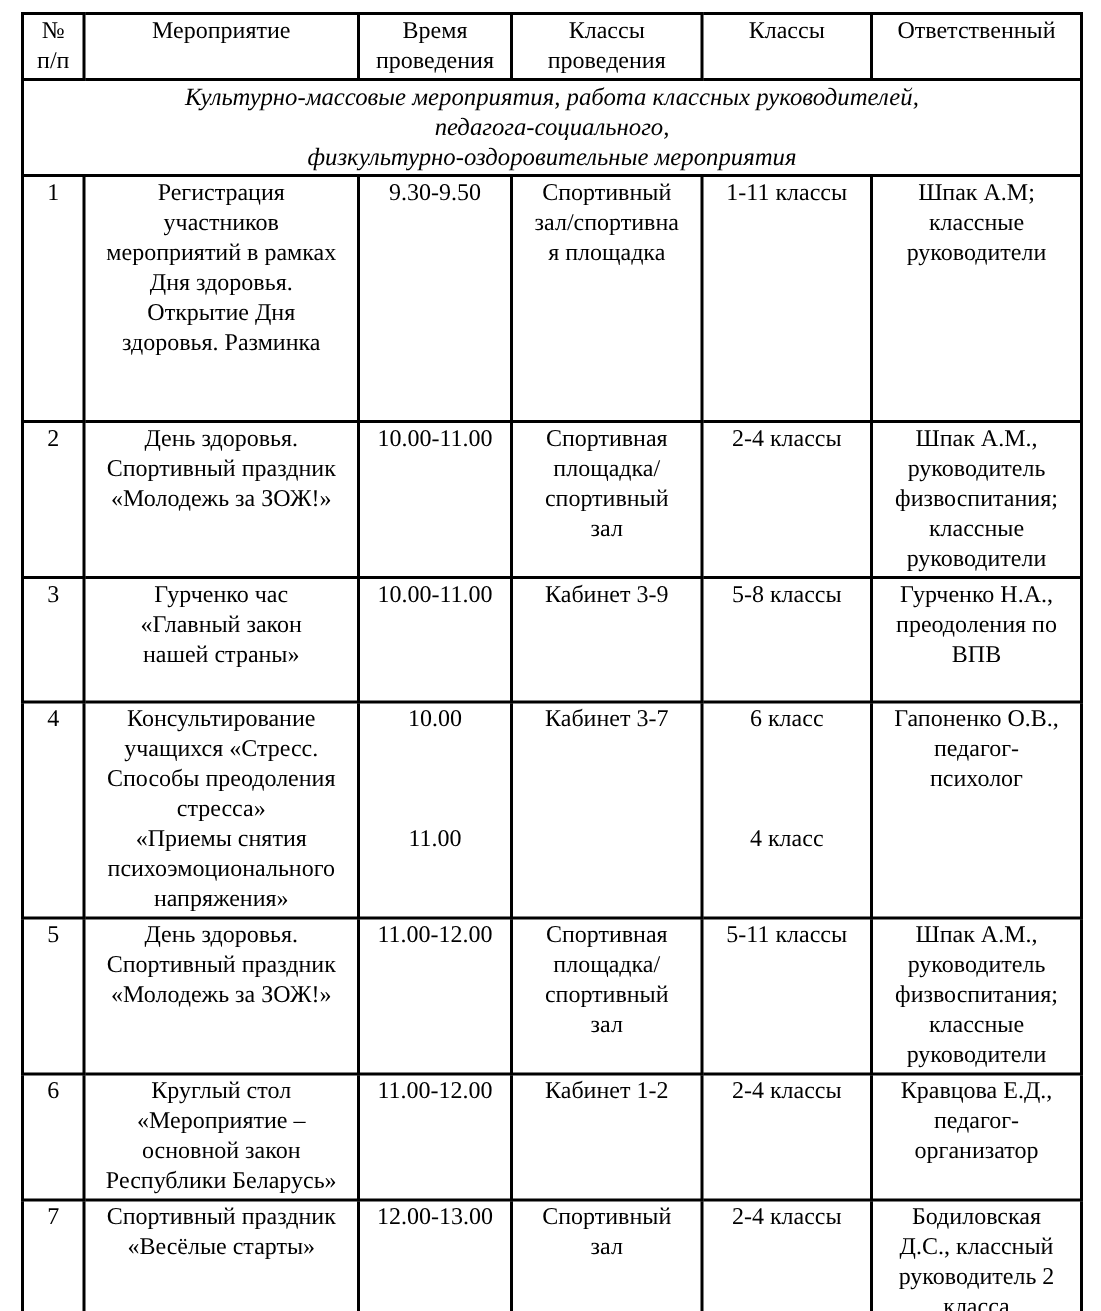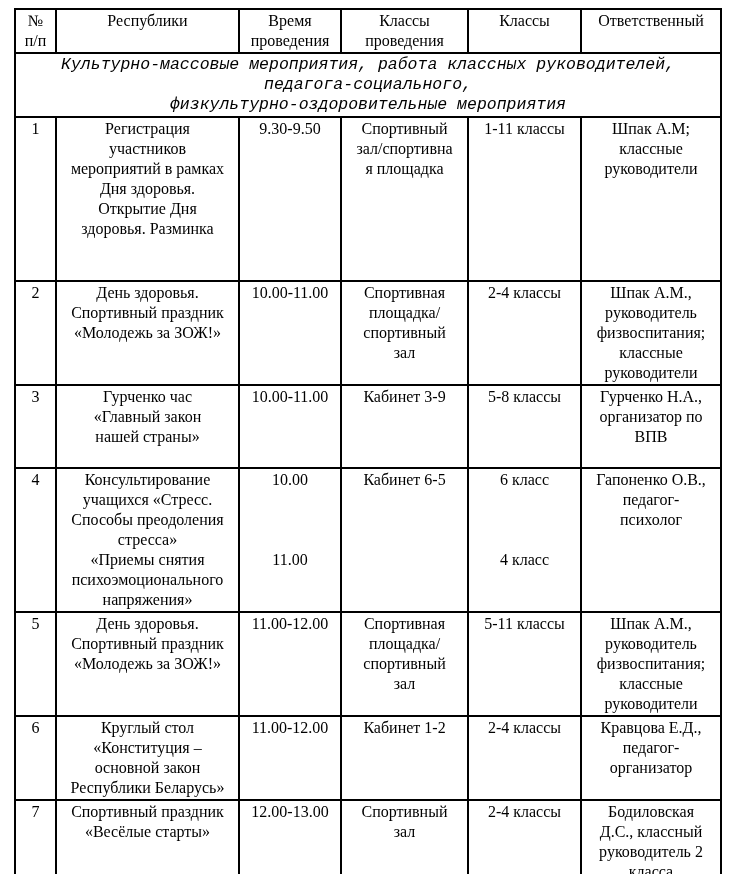--- a/index.html
+++ b/index.html
@@ -53,41 +53,40 @@
   tr.r-3 { height: 83px; }
   tr.r-4 { height: 142px; }
   tr.r-5 { height: 103px; }
   tr.r-6 { height: 84px; }
   tr.r-7 { height: 79px; }
   td.section-cell {
     font-weight: bold;
     font-style: italic;
     font-size: 16.5px;
     vertical-align: top;
-    font-family: Liberation Mono, monospace;
   }
 </style>
 </head>
 <body>
 
 <div class="sheet">
   <table class="events">
     <colgroup>
       <col class="c-num">
       <col class="c-act">
       <col class="c-time">
       <col class="c-place">
       <col class="c-class">
       <col class="c-resp">
     </colgroup>
     <thead>
       <tr class="r-head">
         <th>№
 п/п</th>
-        <th>Республики</th>
+        <th>Мероприятие</th>
         <th>Время
 проведения</th>
         <th>Классы
 проведения</th>
         <th>Классы</th>
         <th>Ответственный</th>
       </tr>
     </thead>
     <tbody>
       <tr class="r-sect">
@@ -134,39 +133,39 @@
 
       <tr class="r-3">
         <td>3</td>
         <td>Гурченко час
 «Главный закон
 нашей страны»</td>
         <td>10.00-11.00</td>
         <td>Кабинет 3-9</td>
         <td>5-8 классы</td>
         <td>Гурченко Н.А.,
-организатор по
+преодоления по
 ВПВ</td>
       </tr>
 
       <tr class="r-4">
         <td>4</td>
         <td>Консультирование
 учащихся «Стресс.
 Способы преодоления
 стресса»
 «Приемы снятия
 психоэмоционального
 напряжения»</td>
         <td>10.00
 
 
 
 11.00</td>
-        <td>Кабинет 6-5</td>
+        <td>Кабинет 3-7</td>
         <td>6 класс
 
 
 
 4 класс</td>
         <td>Гапоненко О.В.,
 педагог-
 психолог</td>
       </tr>
 
@@ -184,21 +183,21 @@
         <td>Шпак А.М.,
 руководитель
 физвоспитания;
 классные
 руководители</td>
       </tr>
 
       <tr class="r-6">
         <td>6</td>
         <td>Круглый стол
-«Конституция –
+«Мероприятие –
 основной закон
 Республики Беларусь»</td>
         <td>11.00-12.00</td>
         <td>Кабинет 1-2</td>
         <td>2-4 классы</td>
         <td>Кравцова Е.Д.,
 педагог-
 организатор</td>
       </tr>
 

